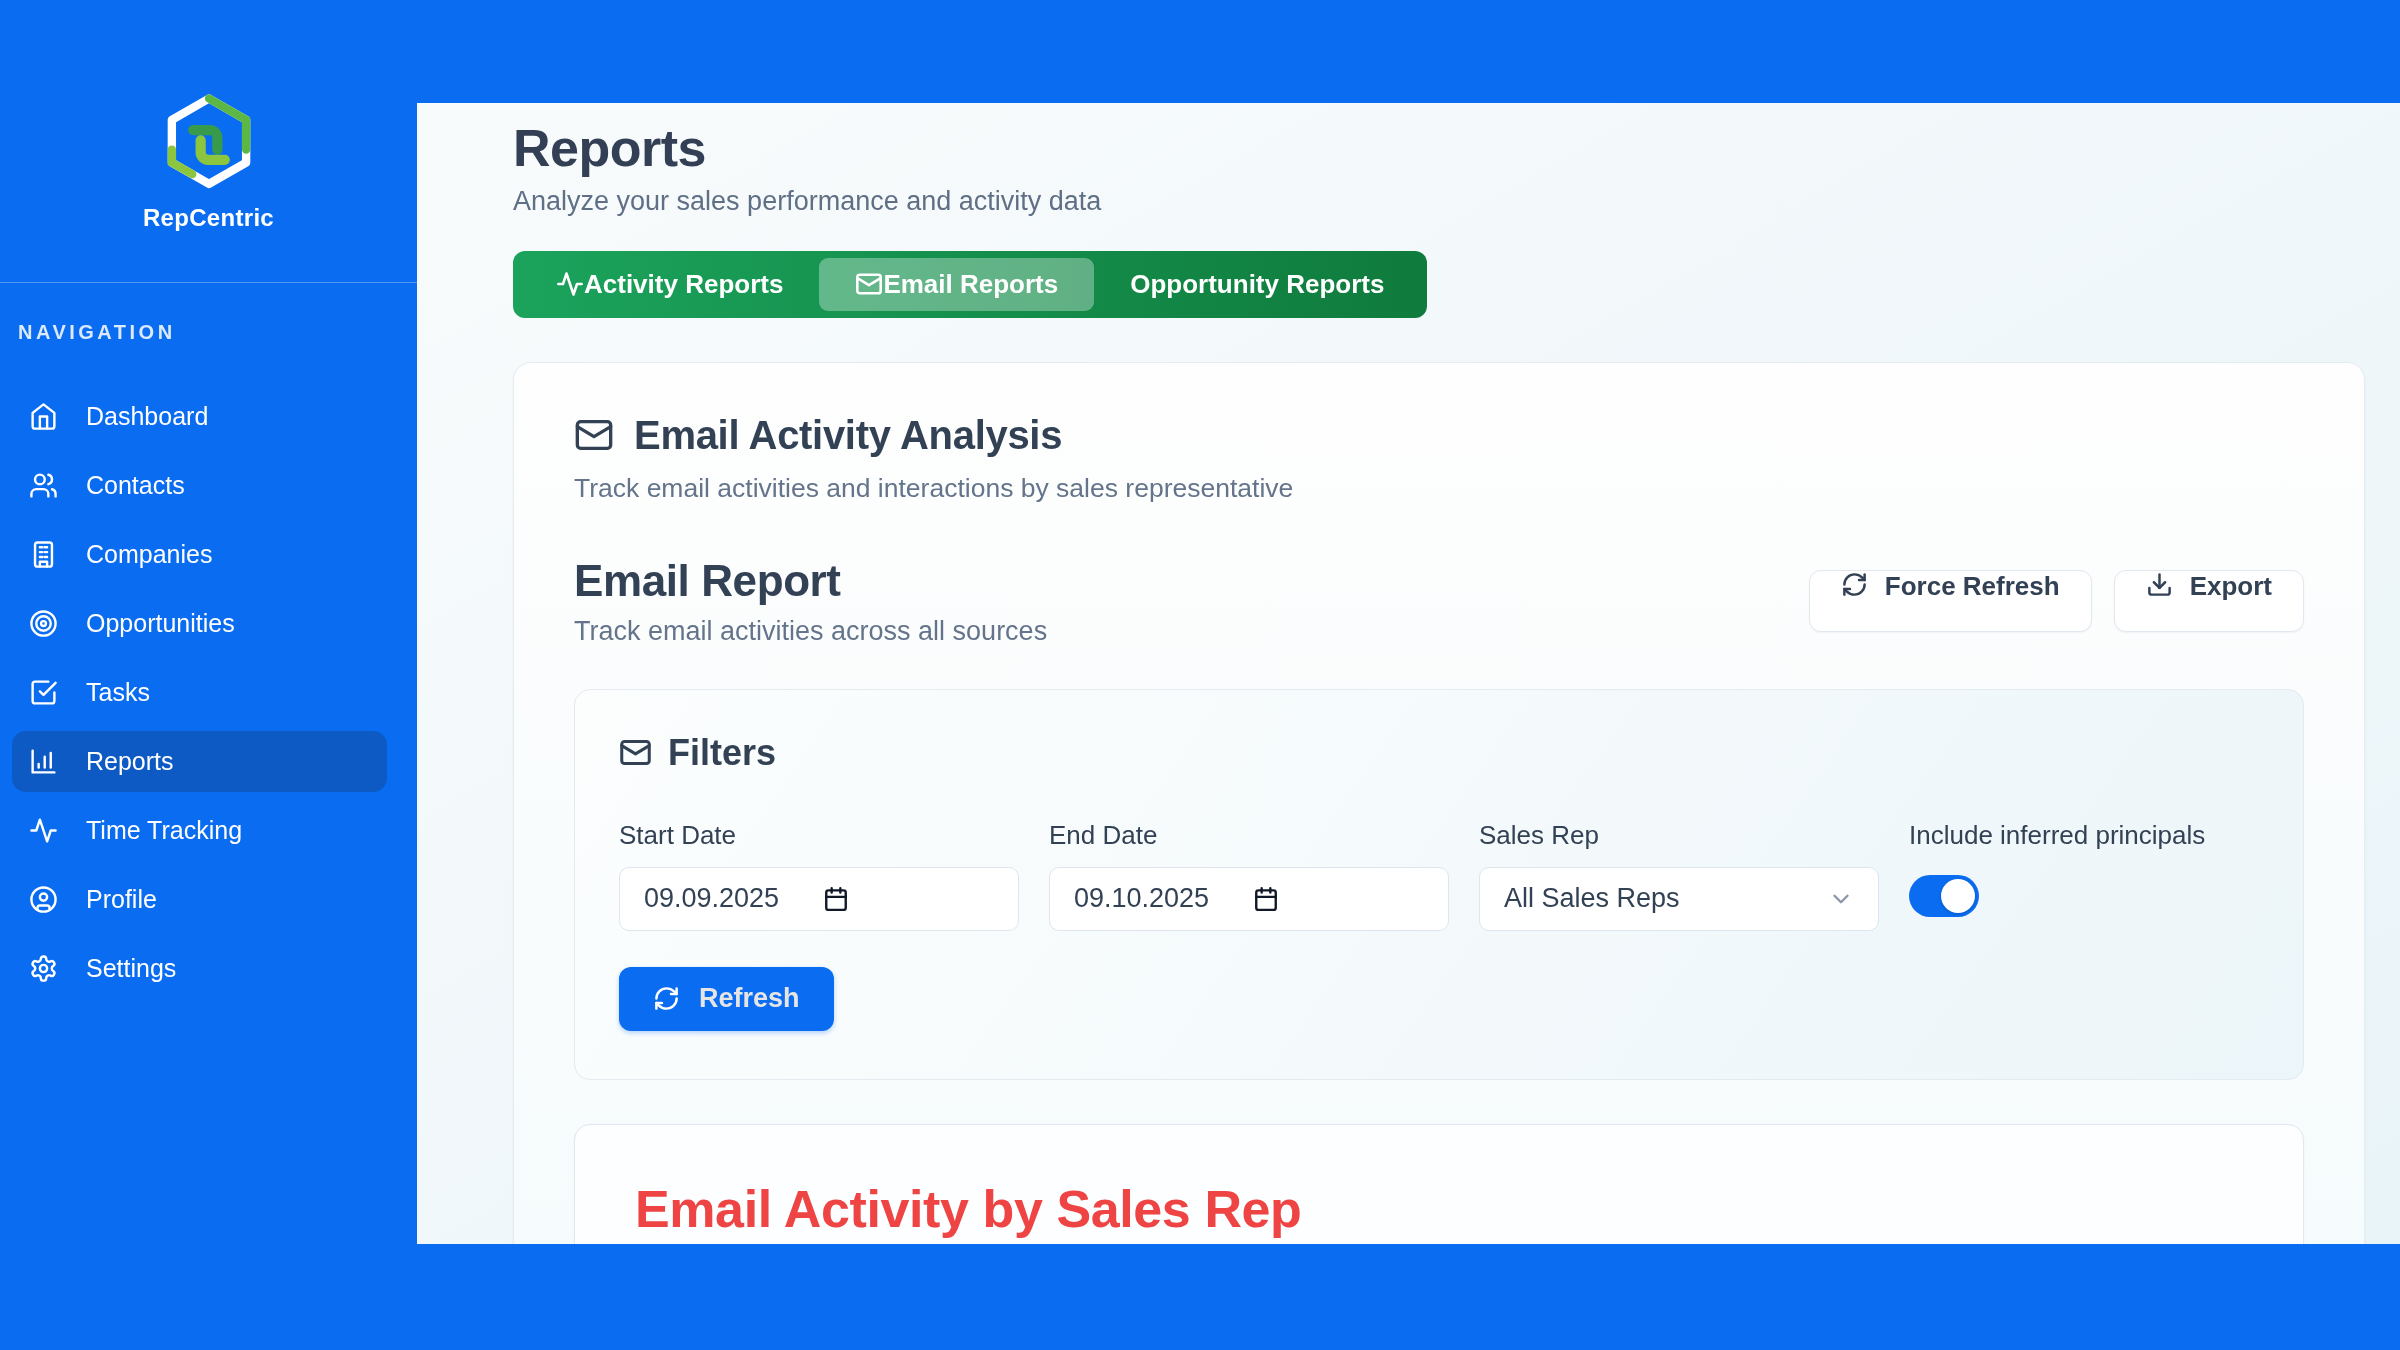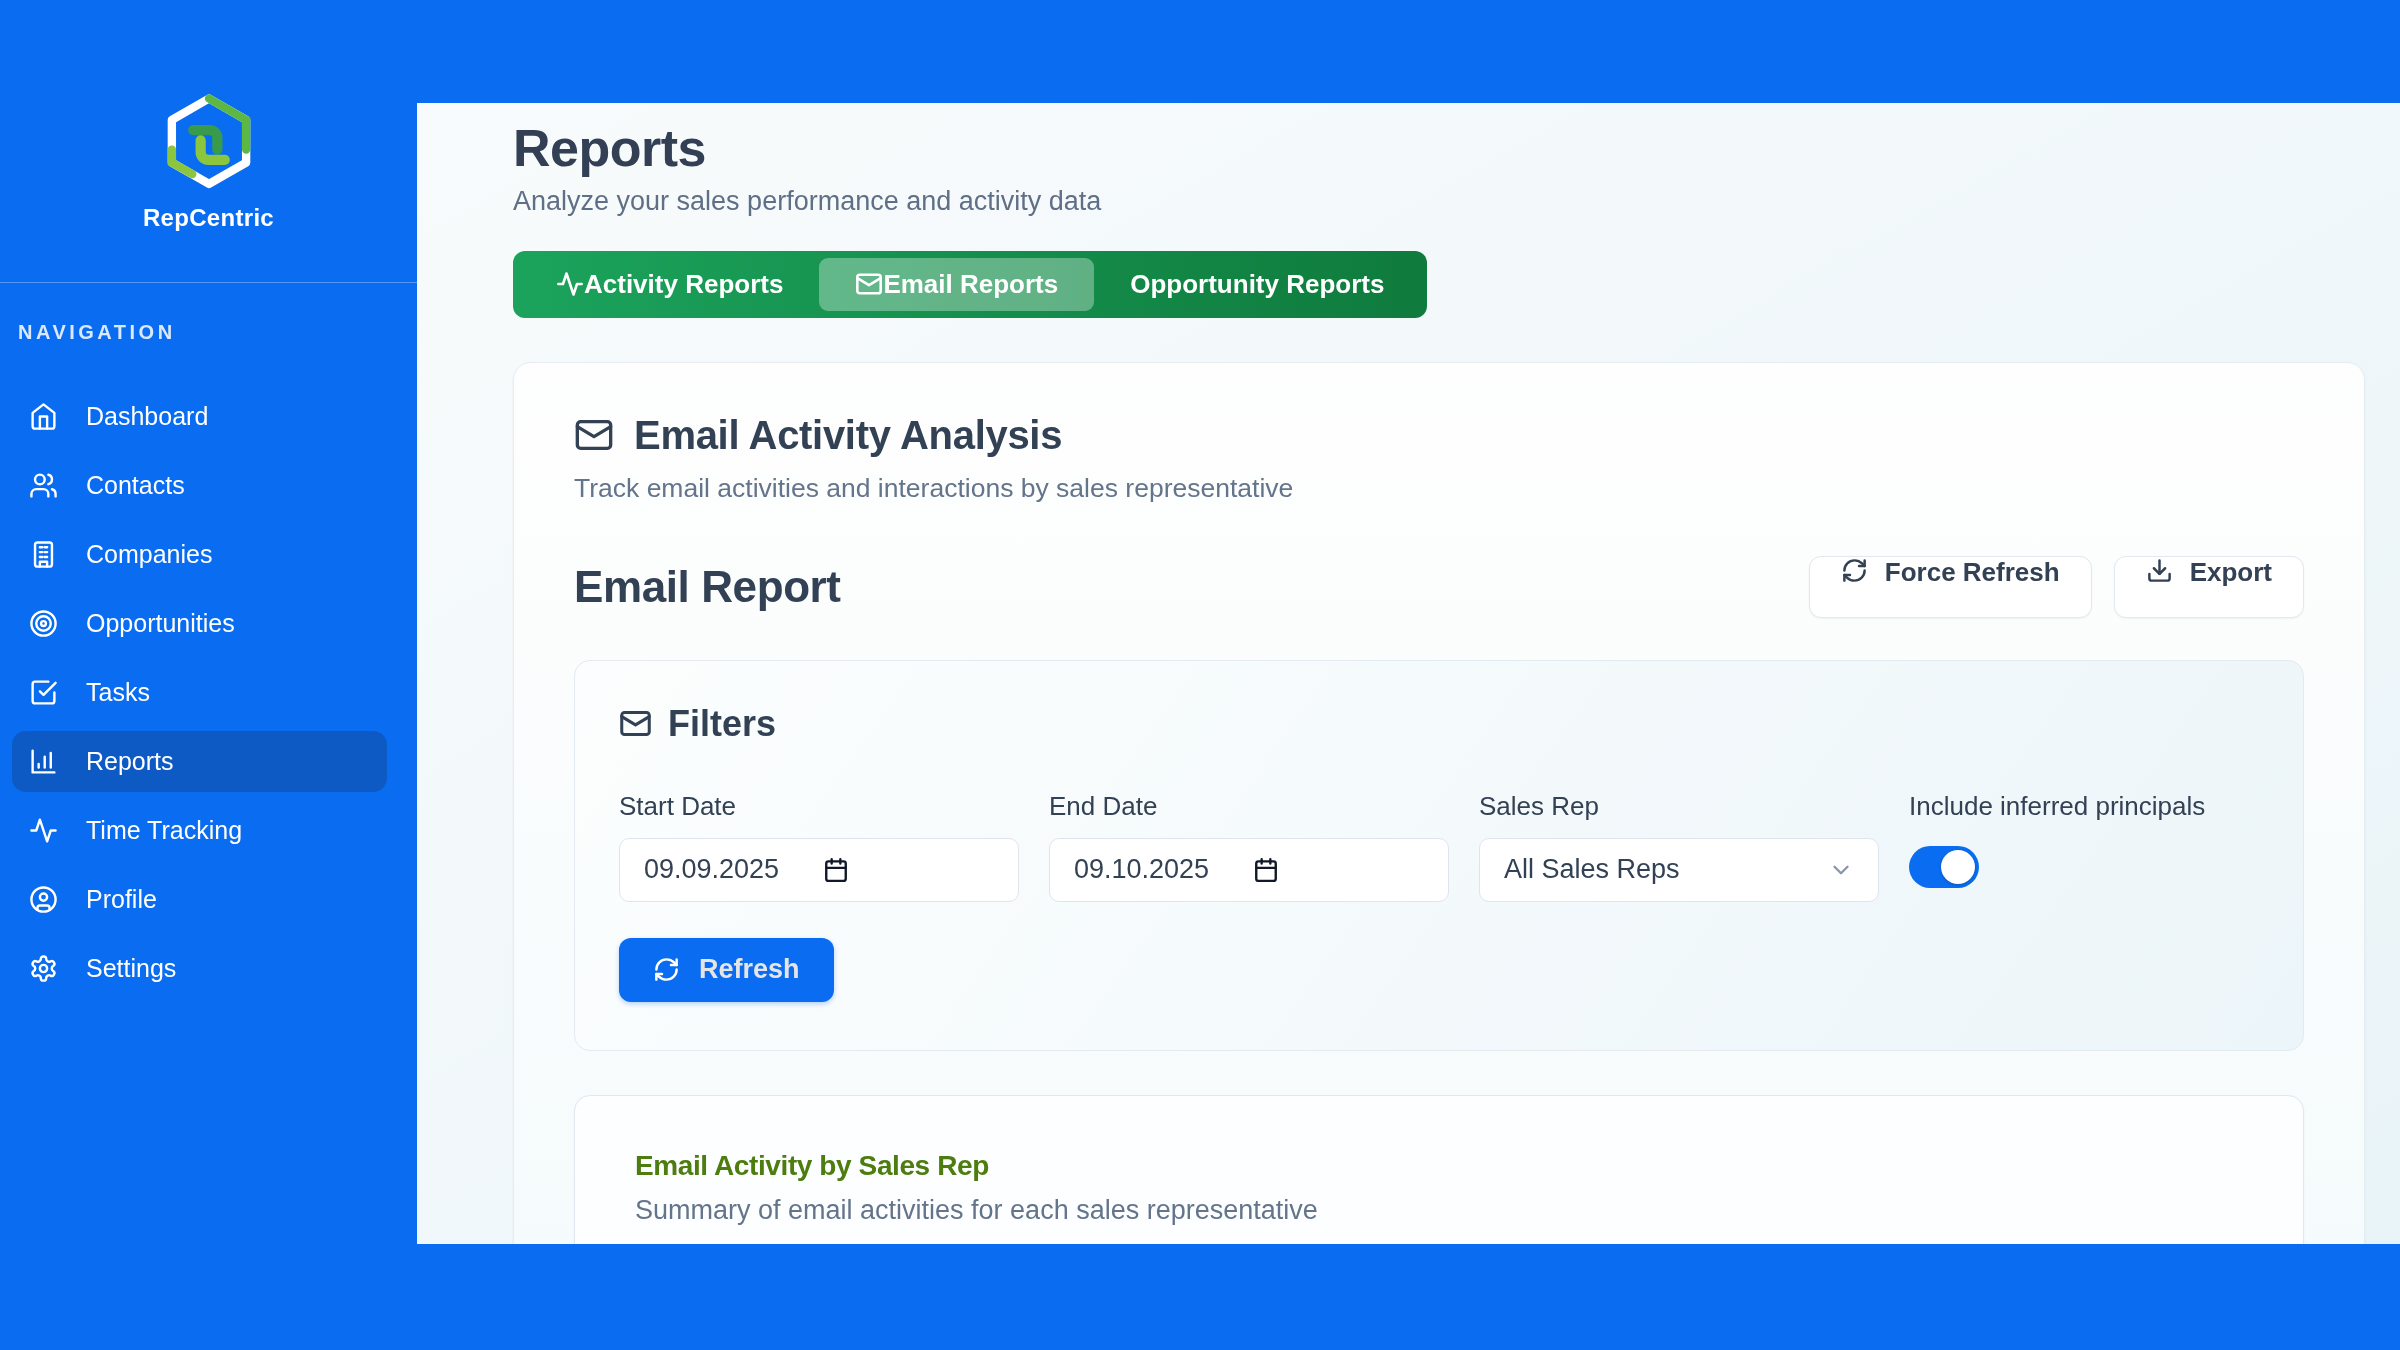--- a/index.html
+++ b/index.html
@@ -126,21 +126,21 @@
     box-shadow:0 2px 5px rgba(10,108,240,.3);
   }
   .btn-primary .btn-icon{stroke:#fff;}
 
   
   .activity-card{
     margin-top:44px;border:1px solid #E2E8F0;border-radius:16px;
     background:#FDFEFF;box-shadow:0 1px 3px rgba(15,23,42,.04);
     padding:54px 60px 60px;min-height:220px;
   }
-  .activity-title{margin:0;font-size:28px;font-weight:700;color:#4d7c0f;letter-spacing:-.4px;}
+  .activity-title{margin:0;font-size:52px;font-weight:700;color:#ef4444;letter-spacing:-.4px;}
   .activity-subtitle{margin:13px 0 0;font-size:27px;color:#64748B;}
 </style>
 </head>
 <body>
 
 <div class="page">
 
   <aside class="sidebar">
     <div class="logo-block">
       <svg viewBox="0 0 100 112">
@@ -257,20 +257,21 @@
           <rect x="2" y="4" width="20" height="16" rx="2"></rect>
             <path d="m22 7-10 6L2 7"></path>
         </svg>
         <h2 class="analysis-title">Email Activity Analysis</h2>
       </div>
       <p class="analysis-subtitle">Track email activities and interactions by sales representative</p>
 
       <div class="report-row">
         <div>
           <h3 class="report-title">Email Report</h3>
+          <p class="report-subtitle">Track email activities across all sources</p>
         </div>
         <div class="report-actions">
           <button class="btn-outline">
             <svg class="btn-icon" viewBox="0 0 24 24">
               <path d="M3 12a9 9 0 0 1 9-9 9.75 9.75 0 0 1 6.74 2.74L21 8"></path>
                 <path d="M21 3v5h-5"></path>
                 <path d="M21 12a9 9 0 0 1-9 9 9.75 9.75 0 0 1-6.74-2.74L3 16"></path>
                 <path d="M8 16H3v5"></path>
             </svg>
             <span>Force Refresh</span>

